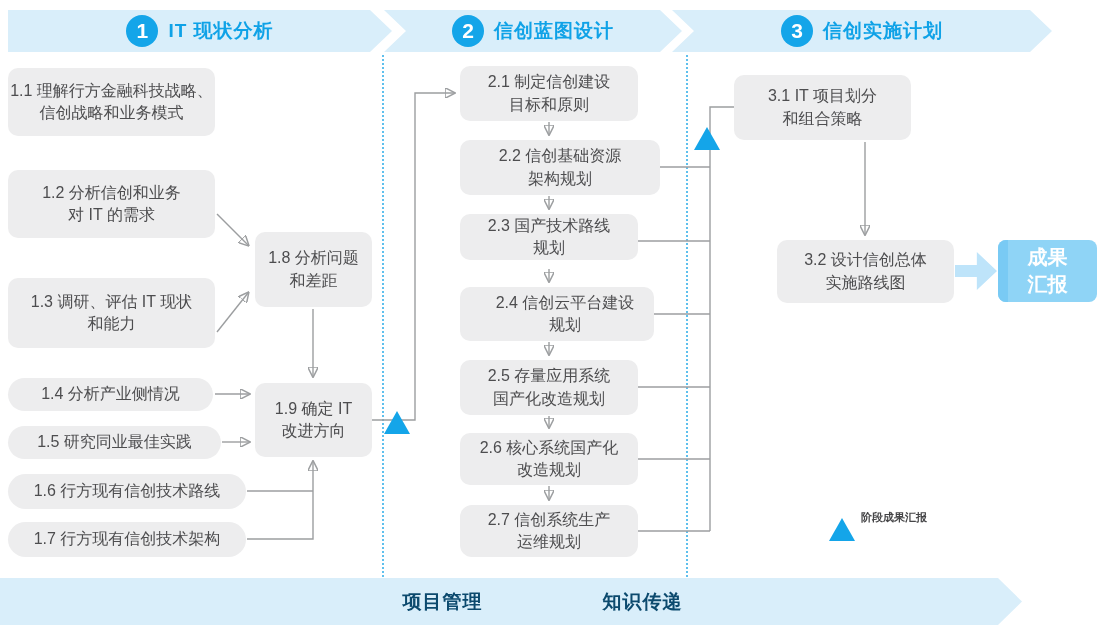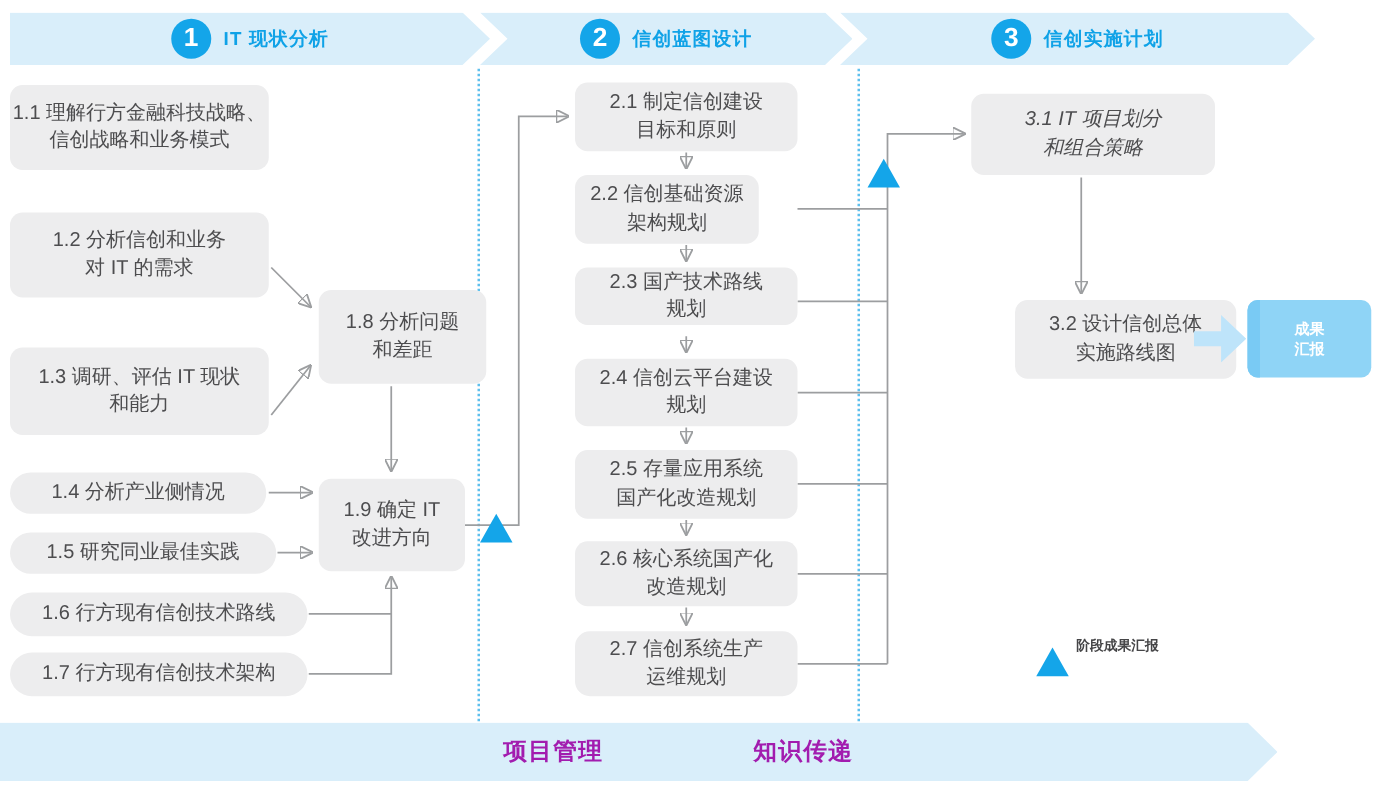--- a/index.html
+++ b/index.html
@@ -12,21 +12,21 @@
     position:absolute;top:10px;height:42px;background:#D9EEFA;
     display:flex;align-items:center;justify-content:center;
   }
   .ribbon.seg-first{clip-path:polygon(0 0,calc(100% - 22px) 0,100% 50%,calc(100% - 22px) 100%,0 100%);}
   .ribbon.seg-next{clip-path:polygon(0 0,calc(100% - 22px) 0,100% 50%,calc(100% - 22px) 100%,0 100%,22px 50%);}
   .num-circle{
     width:32px;height:32px;border-radius:50%;background:#14A5E9;color:#fff;
     font-weight:bold;font-size:21px;display:flex;align-items:center;justify-content:center;
     flex:0 0 auto;
   }
-  .ribbon-title{margin-left:10px;font-size:15px;font-weight:bold;color:#0FA2E7;letter-spacing:1px;}
+  .ribbon-title{margin-left:10px;font-size:19px;font-weight:bold;color:#0FA2E7;letter-spacing:1px;}
   
   .dotted-sep{position:absolute;top:55px;height:522px;width:0;border-left:2px dotted #5FC0ED;}
   
   .box{
     position:absolute;background:#EDEDEE;border-radius:10px;color:#4D4D4F;
     font-size:16px;line-height:1.4;display:flex;align-items:center;justify-content:center;
     text-align:center;white-space:pre-line;
   }
   .pill{border-radius:18px;}
   
@@ -34,42 +34,42 @@
   svg.connectors path{fill:none;stroke:#9C9EA0;stroke-width:1.4;}
   
   .milestone-tri{
     position:absolute;width:0;height:0;
     border-left:13px solid transparent;border-right:13px solid transparent;
     border-bottom:23px solid #14A5E9;
   }
   
   .result-box{
     position:absolute;left:998px;top:240px;width:99px;height:62px;border-radius:8px;
-    background:#8FD4F6;color:#fff;font-weight:bold;font-size:12px;line-height:1.35;
+    background:#8FD4F6;color:#fff;font-weight:bold;font-size:20px;line-height:1.35;
     display:flex;align-items:center;justify-content:center;text-align:center;white-space:pre-line;
   }
   .result-box .stripe{
     position:absolute;left:0;top:0;width:10px;height:100%;background:#79CAF4;border-radius:8px 0 0 8px;
   }
   .result-box .result-label{position:relative;}
   .block-arrow{
     position:absolute;left:955px;top:252px;width:42px;height:38px;background:#BEE4FA;
     clip-path:polygon(0 34%,52% 34%,52% 0,100% 50%,52% 100%,52% 66%,0 66%);
   }
   
   .legend-label{position:absolute;left:861px;top:504px;height:26px;line-height:26px;
     font-size:11px;font-weight:bold;color:#454547;}
   
   .footer-ribbon{
     position:absolute;left:0;top:578px;width:1022px;height:47px;background:#D9EEFA;
     clip-path:polygon(0 0,calc(100% - 24px) 0,100% 50%,calc(100% - 24px) 100%,0 100%);
   }
   .footer-label{
     position:absolute;top:588px;height:28px;line-height:28px;font-size:19px;font-weight:bold;
-    color:#a21caf;letter-spacing:1px;
+    color:#0c4a6e;letter-spacing:1px;
   }
 </style>
 </head>
 <body>
 
 <div id="stage">
 
   <div class="ribbon seg-first" style="left:8px;width:384px;">
     <span class="num-circle">1</span>
     <span class="ribbon-title">IT 现状分析</span>
@@ -119,43 +119,43 @@
   <div class="box" style="left:8px;top:68px;width:207px;height:68px;">1.1 理解行方金融科技战略、
 信创战略和业务模式</div>
   <div class="box" style="left:8px;top:170px;width:207px;height:68px;">1.2 分析信创和业务
 对 IT 的需求</div>
   <div class="box" style="left:8px;top:278px;width:207px;height:70px;">1.3 调研、评估 IT 现状
 和能力</div>
   <div class="box pill" style="left:8px;top:378px;width:205px;height:33px;">1.4 分析产业侧情况</div>
   <div class="box pill" style="left:8px;top:426px;width:213px;height:33px;">1.5 研究同业最佳实践</div>
   <div class="box pill" style="left:8px;top:474px;width:238px;height:35px;">1.6 行方现有信创技术路线</div>
   <div class="box pill" style="left:8px;top:522px;width:238px;height:35px;">1.7 行方现有信创技术架构</div>
-  <div class="box" style="left:255px;top:232px;width:134px;height:75px;">1.8 分析问题
+  <div class="box" style="left:255px;top:232px;width:117px;height:75px;">1.8 分析问题
 和差距</div>
   <div class="box" style="left:255px;top:383px;width:117px;height:74px;">1.9 确定 IT
 改进方向</div>
 
   <div class="box" style="left:460px;top:66px;width:178px;height:55px;">2.1 制定信创建设
 目标和原则</div>
-  <div class="box" style="left:460px;top:140px;width:147px;height:55px;">2.2 信创基础资源
+  <div class="box" style="left:460px;top:140px;width:200px;height:55px;">2.2 信创基础资源
 架构规划</div>
   <div class="box" style="left:460px;top:214px;width:178px;height:46px;">2.3 国产技术路线
 规划</div>
-  <div class="box" style="left:460px;top:287px;width:178px;height:54px;">2.4 信创云平台建设
+  <div class="box" style="left:460px;top:287px;width:178px;height:54px;padding-left:16px;">2.4 信创云平台建设
 规划</div>
   <div class="box" style="left:460px;top:360px;width:178px;height:55px;">2.5 存量应用系统
 国产化改造规划</div>
   <div class="box" style="left:460px;top:433px;width:178px;height:52px;">2.6 核心系统国产化
 改造规划</div>
   <div class="box" style="left:460px;top:505px;width:178px;height:52px;border-radius:12px;">2.7 信创系统生产
 运维规划</div>
 
-  <div class="box" style="left:777px;top:75px;width:195px;height:65px;font-style:italic;">3.1 IT 项目划分
+  <div class="box" style="left:734px;top:75px;width:177px;height:65px;">3.1 IT 项目划分
 和组合策略</div>
-  <div class="box" style="left:777px;top:240px;width:177px;height:63px;margin-left:35px;">3.2 设计信创总体
+  <div class="box" style="left:777px;top:240px;width:177px;height:63px;">3.2 设计信创总体
 实施路线图</div>
 
   <div class="block-arrow"></div>
   <div class="result-box">
     <span class="stripe"></span>
     <span class="result-label">成果
 汇报</span>
   </div>
 
   <div class="milestone-tri" style="left:384px;top:411px;"></div>

